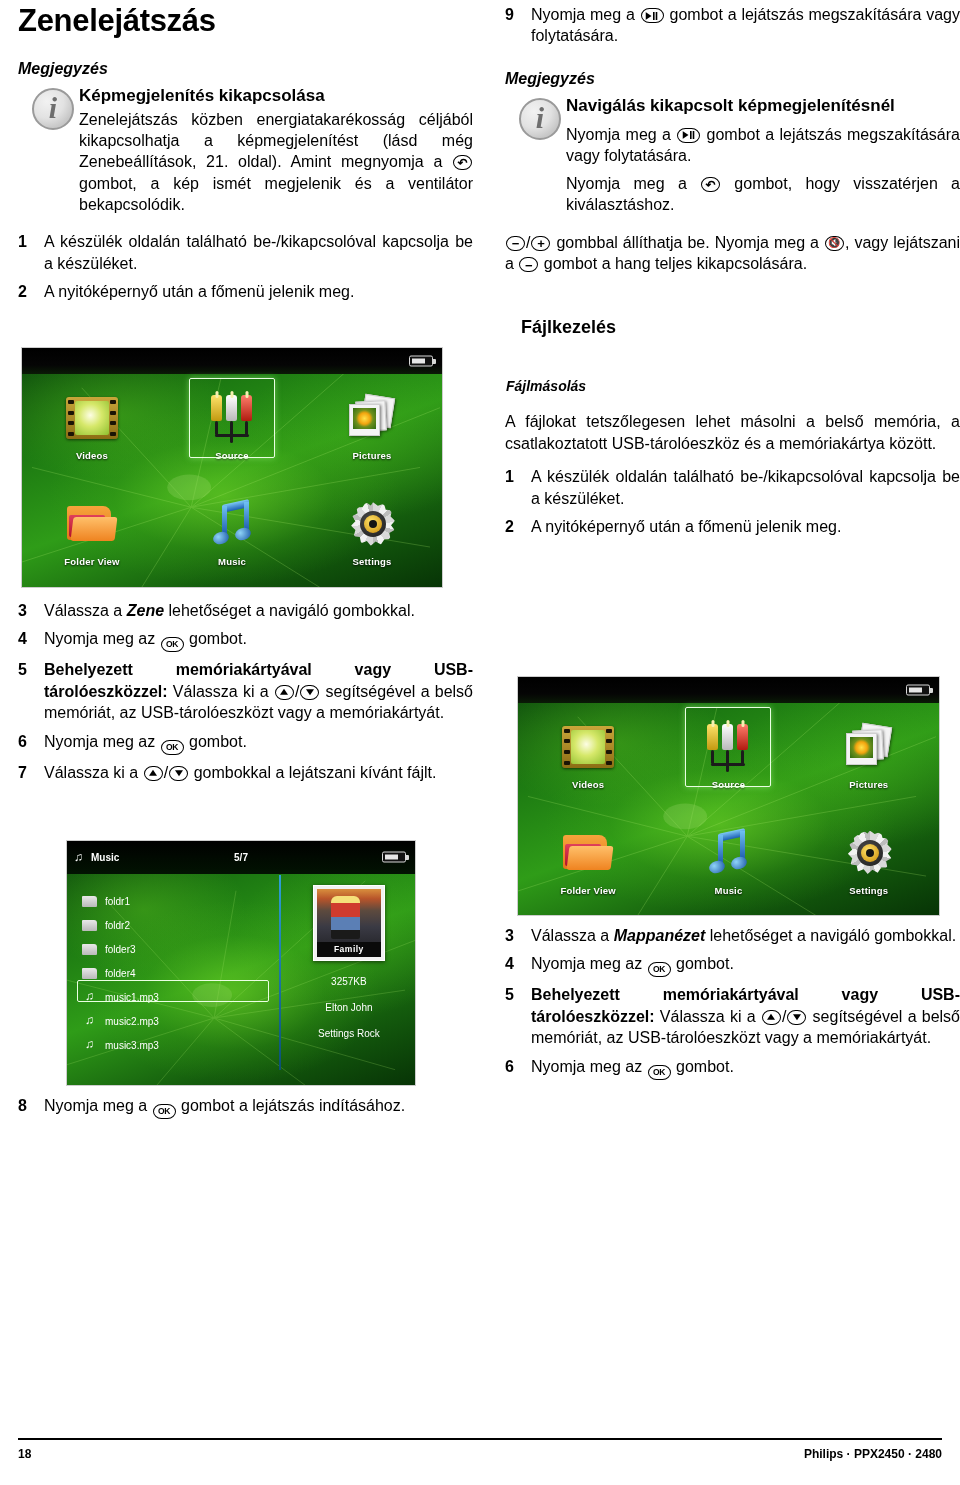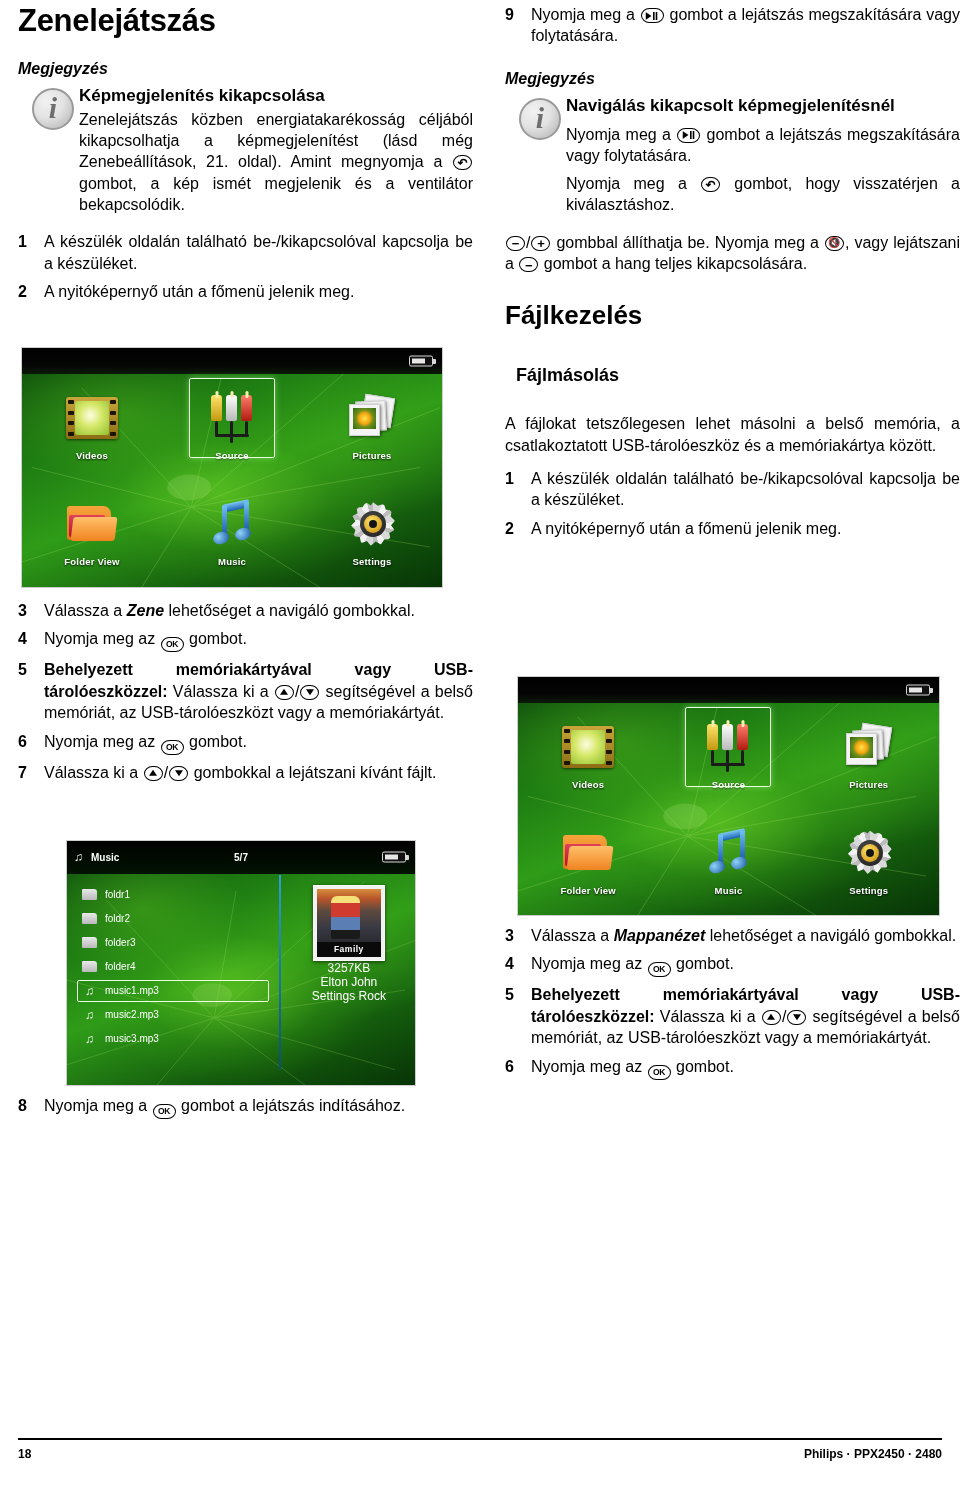--- a/index.html
+++ b/index.html
@@ -27,30 +27,31 @@
 
   h1.title {
     font-size: 31px;
     font-weight: bold;
     letter-spacing: -0.3px;
     margin: 0;
     padding-top: 4px;
     line-height: 1.1;
   }
   h2.sect {
-    font-size: 26px;
-    font-weight: bold;
-    margin: 0;
-    line-height: 1.15;
-  }
-  h3.subsect {
     font-size: 18px;
     font-weight: bold;
-    margin: 11px;
+    margin: 16px;
     line-height: 1.15;
+  }
+  h3.subsect {
+    font-size: 14px;
+    font-weight: bold;
+    margin: 1px;
+    line-height: 1.15;
+    font-style: italic;
   }
   .note-label {
     font-size: 16px;
     font-weight: bold;
     font-style: italic;
     margin: 0;
   }
   .note-block {
     position: relative;
     padding-left: 61px;
@@ -315,34 +316,34 @@
   .mb-top {
     position: absolute; left:0; right:0; top:0; height: 13.5%;
     background: linear-gradient(180deg,#000,#021302);
     display:flex; align-items:center;
     color:#fff; font-size:10px; font-weight:bold;
   }
   .mb-top .note-glyph { margin-left:7px; font-size:12px; }
   .mb-top .mb-title { margin-left:8px; }
   .mb-top .mb-count { position:absolute; left:50%; transform:translateX(-50%); }
   .mb-list { position:absolute; left:0; top:13.5%; bottom:0; width:61%; padding:9px 0 0 10px; }
-  .mb-row { display:flex; align-items:center; height:24px; color:#fff; font-size:10px; position:relative; padding-left:5px;}
+  .mb-row { display:flex; align-items:flex-end; height:24px; color:#fff; font-size:10px; position:relative; padding-left:5px;}
   .mb-row .fico{width:15px;height:11px;background:linear-gradient(180deg,#e9e9e9,#b9b9b9);border-radius:1px 3px 1px 1px;margin-right:8px;flex:none;}
   .mb-row .nico{width:15px;margin-right:8px;flex:none;font-size:12px;color:#fff;text-align:center;}
   .mb-row.sel::before{content:"";position:absolute;left:0;right:10px;top:1px;bottom:1px;border:1.5px solid #eaffe2;border-radius:2px;}
   .mb-divider{position:absolute;left:61%;top:14%;bottom:6%;width:2px;background:linear-gradient(180deg,#2f9fd8,#0b4f74);}
   .mb-side{position:absolute;right:0;top:13.5%;bottom:0;width:38%;display:flex;flex-direction:column;align-items:center;padding-top:11px;}
   .mb-cover{width:72px;height:76px;background:#f2f2f2;border:1.5px solid #ffffff;box-shadow:0 1px 4px rgba(0,0,0,.6);padding:3px;position:relative;}
   .mb-cover .art{position:absolute;left:3px;right:3px;top:3px;height:54px;
     background:linear-gradient(180deg,#d98f3d 0%,#b8542a 18%,#5d4a3e 40%,#3a3a44 70%,#2a2a30 100%);overflow:hidden;}
   .mb-cover .art .person{position:absolute;left:22%;top:14%;width:46%;height:78%;
     background:linear-gradient(180deg,#f5e07a 0 16%, #cf3b2e 16% 48%, #5b7fb5 48% 80%, #1a1a1a 80% 100%);border-radius:6px 6px 2px 2px;}
   .mb-cover .capt{position:absolute;left:3px;right:3px;bottom:3px;height:15px;background:#0a0a0a;color:#fff;
     font-size:8.5px;font-weight:bold;display:flex;align-items:center;justify-content:center;letter-spacing:.5px;}
-  .mb-side .meta{color:#fff;font-size:12px;margin-top:0;text-align:right;}
+  .mb-side .meta{color:#fff;font-size:10px;margin-top:15px;text-align:right;}
 
   
   .footer-rule {
     position: absolute; left: 18px; right: 18px; top: 1438px;
     border-top: 2.2px solid #000;
   }
   .footer {
     position: absolute; left: 18px; right: 18px; top: 1447px;
     display: flex; justify-content: space-between;
     font-size: 12px; font-weight: bold;

